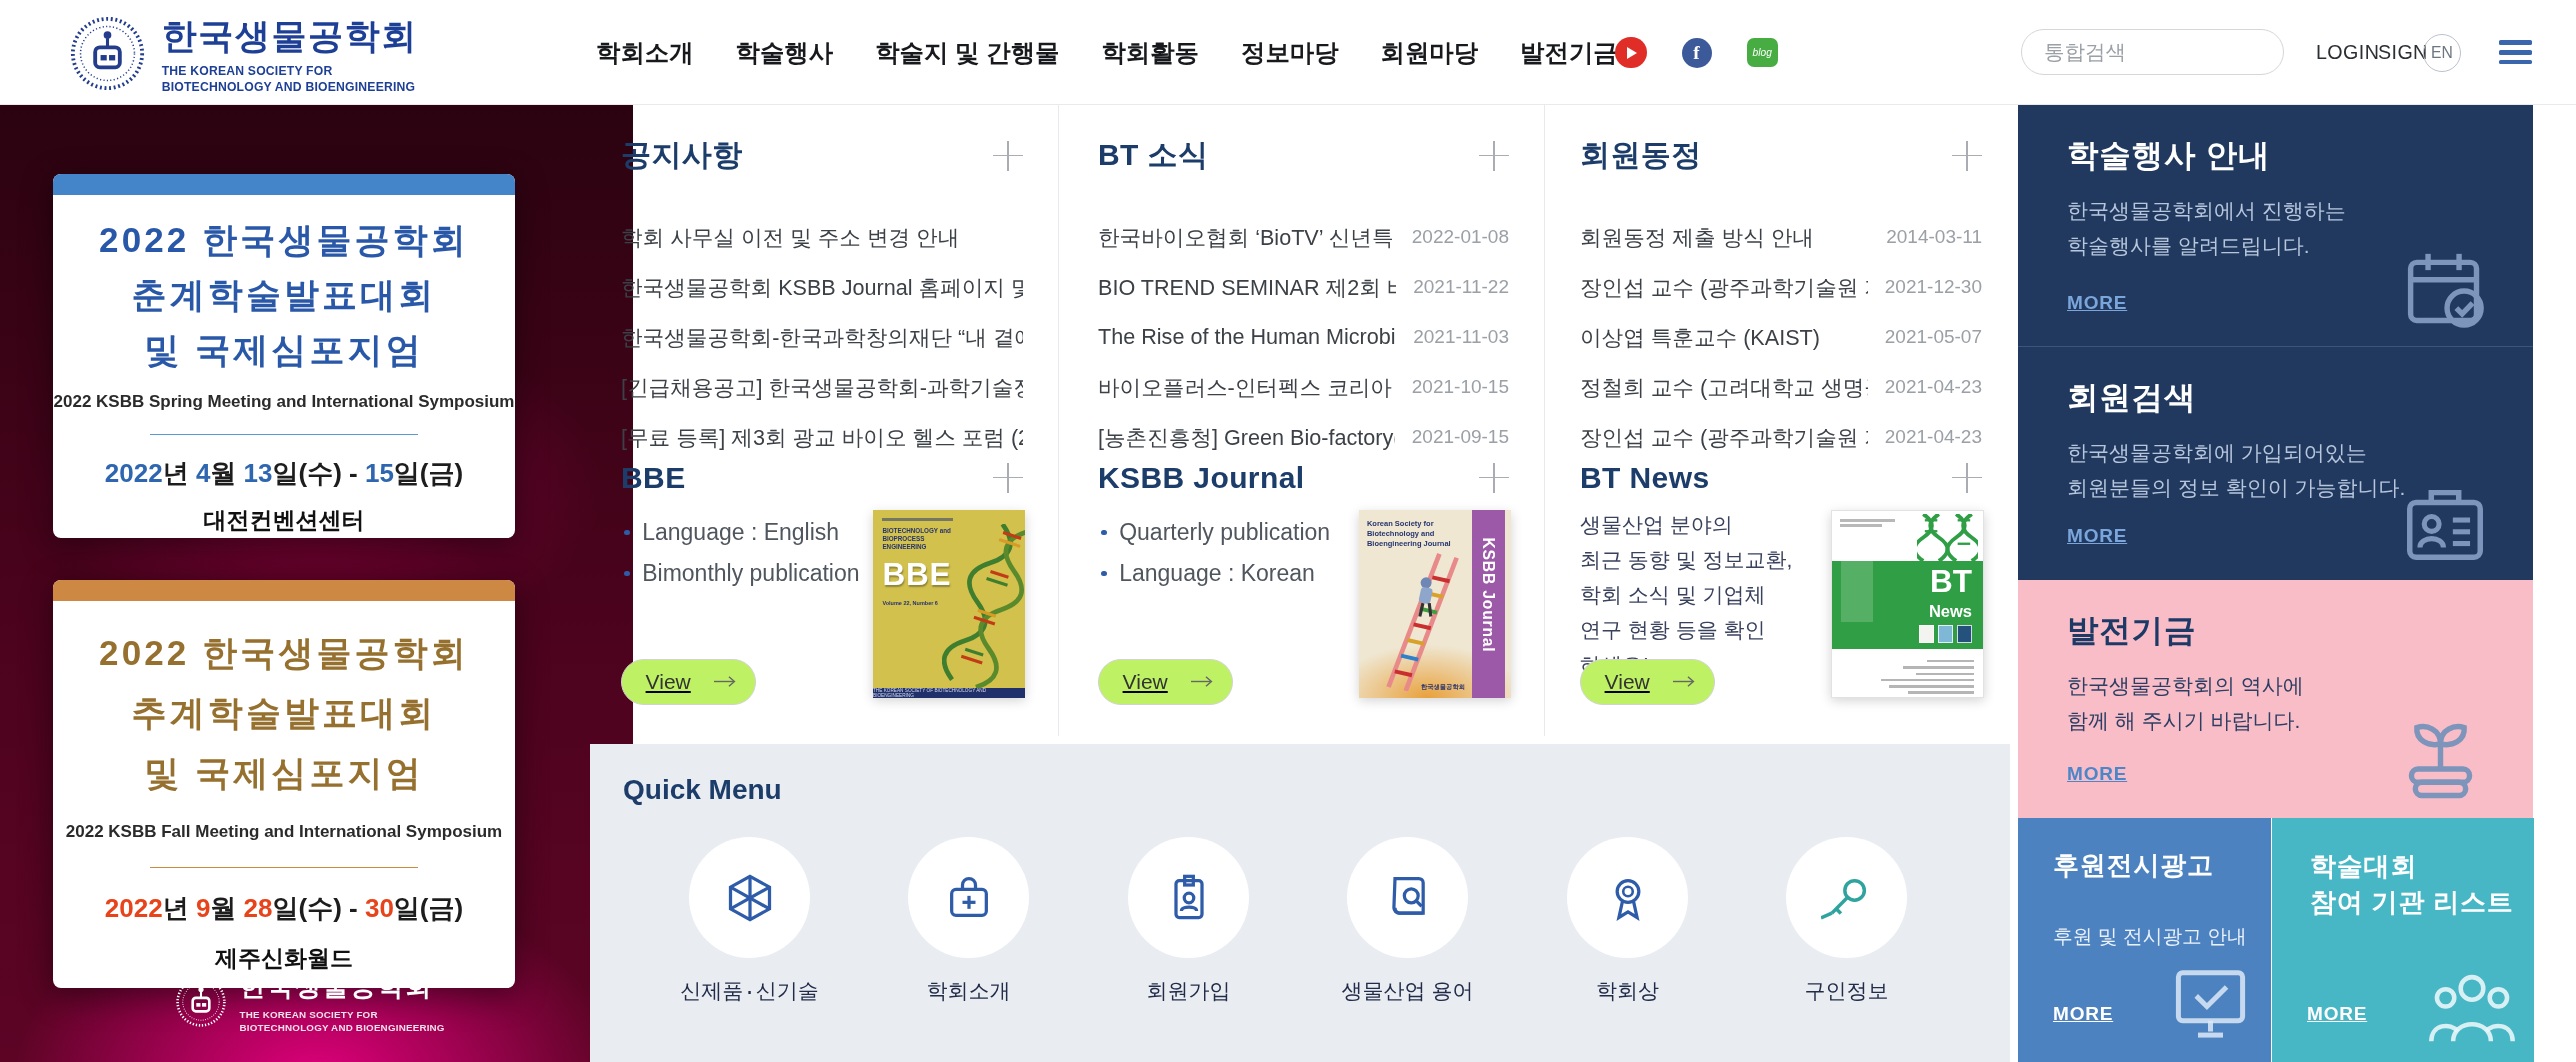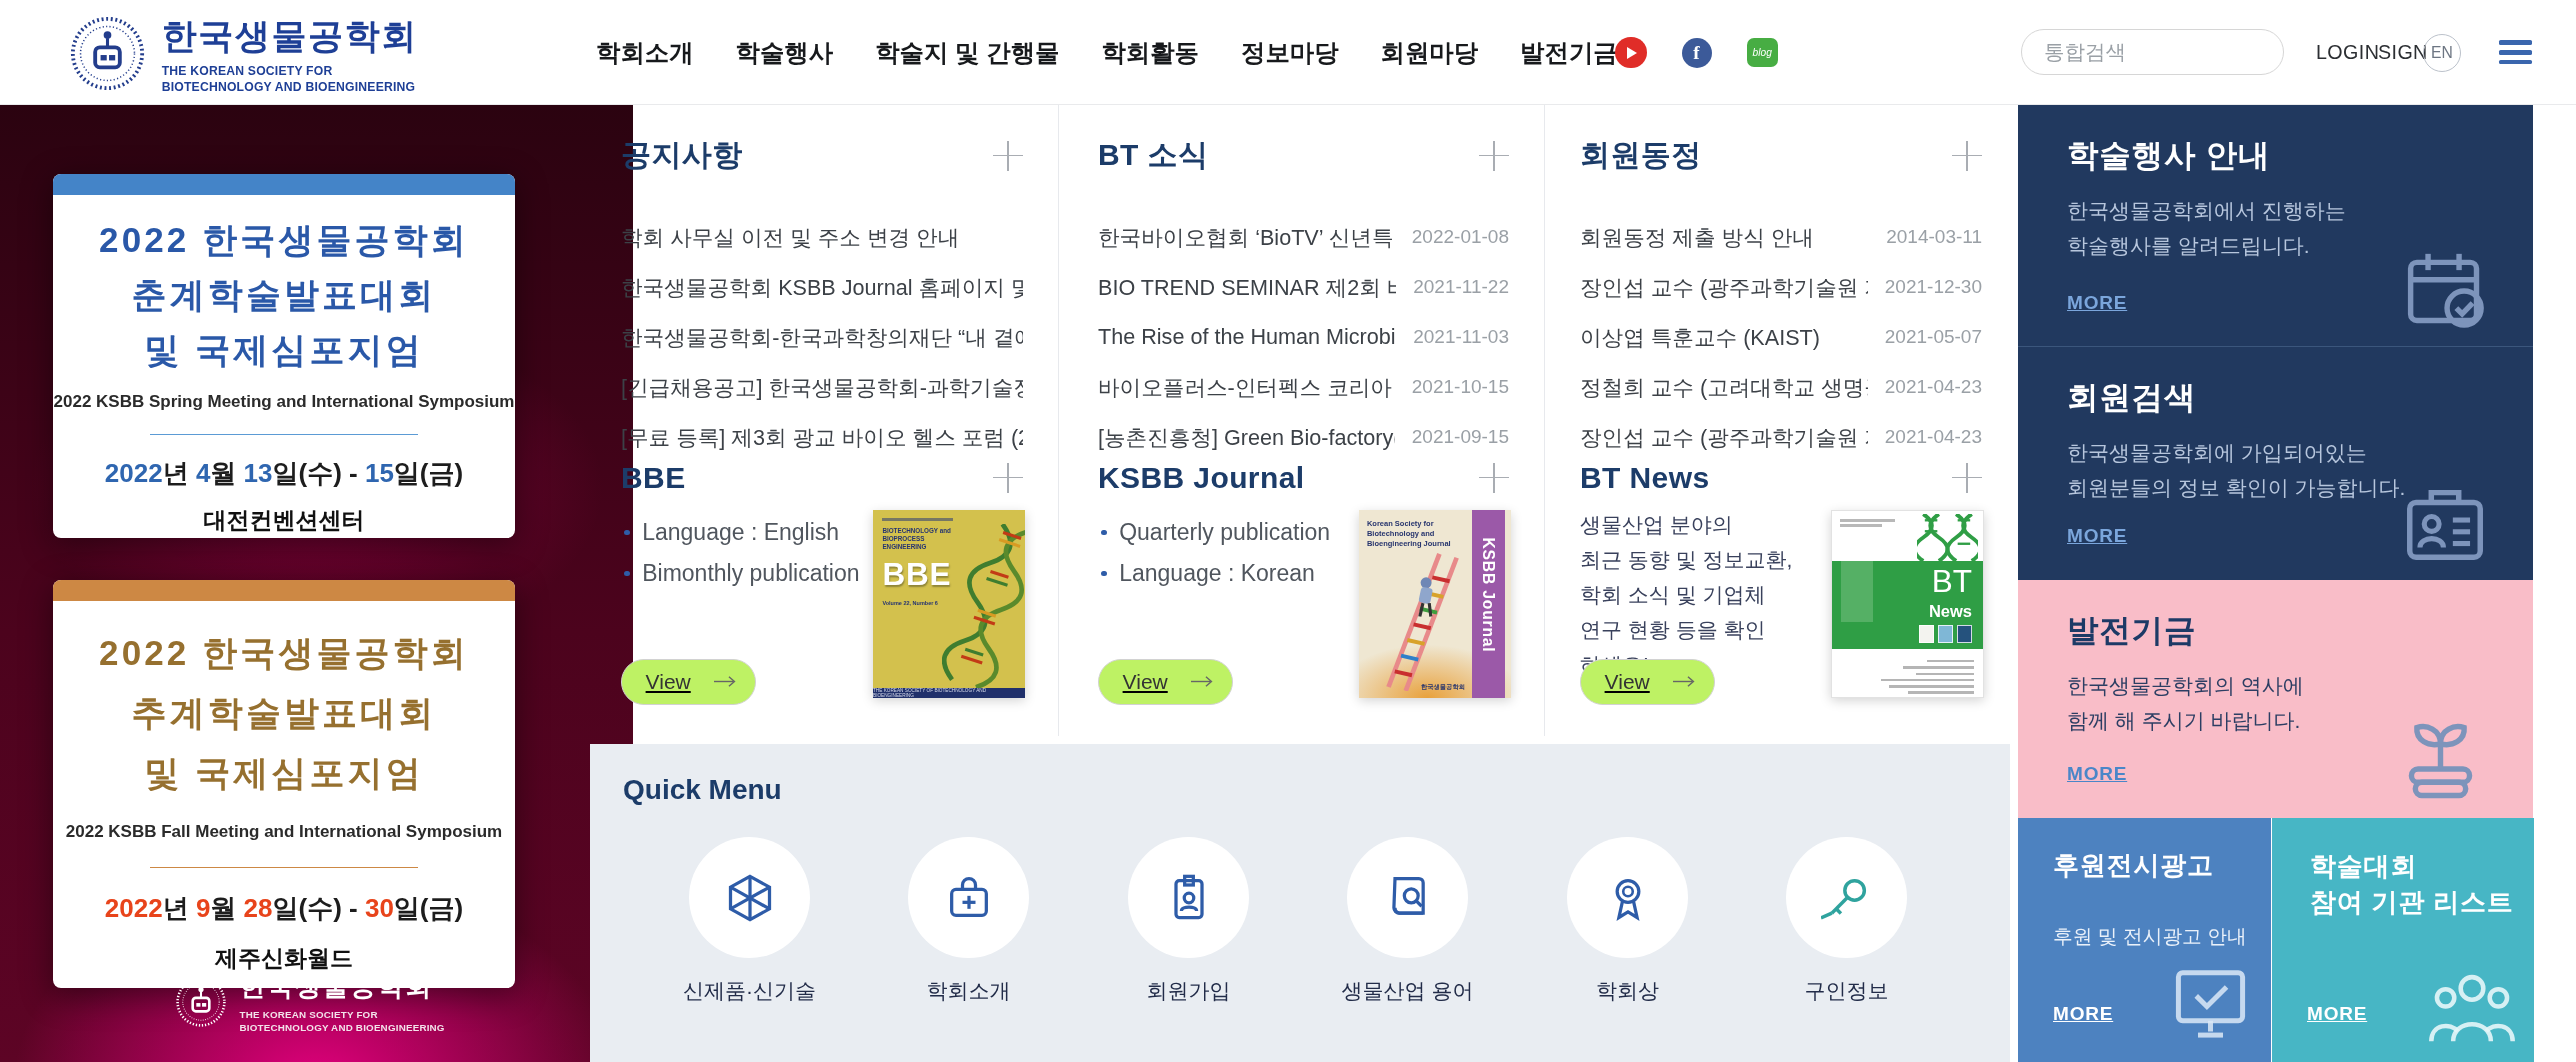--- a/index.html
+++ b/index.html
@@ -100,36 +100,36 @@
   .cov-ksbb .jt { position:absolute; left:7.9px; top:9.4px; width:87px; font-size:7.5px; font-weight:bold; color:#27356e; line-height:1.3; }
   .cov-ksbb .strip { position:absolute; right:6.3px; top:0; bottom:0; width:33px; background:#9b59a8; }
   .cov-ksbb .strip span { position:absolute; top:76px; left:50%; transform:translateX(-50%) rotate(90deg); transform-origin:center; white-space:nowrap; color:#fff; font-size:15.7px; font-weight:bold; letter-spacing:0.8px; }
   .cov-ksbb .pub-kr { position:absolute; right:46px; bottom:6.3px; font-size:6.3px; font-weight:bold; color:#27356e; }
   
   .cov-bt { background:#fff; border:0.8px solid #e2e2e2; }
   .cov-bt .micro { position:absolute; left:7.9px; top:7.9px; width:55px; height:2.8px; background:#9a9a9a; opacity:.7; }
   .cov-bt .micro.m2 { top:13.4px; width:42px; }
   .cov-bt .band { position:absolute; left:0; right:0; top:50px; height:88px; background:#2f9e45; }
   .cov-bt .band .lite { position:absolute; left:9.4px; top:0; width:31.5px; height:61px; background:#55b065; }
-  .cov-bt .band .bt { position:absolute; right:11px; top:4.7px; font-size:31.5px; font-weight:normal; color:#fff; line-height:1;margin-left:27px; }
+  .cov-bt .band .bt { position:absolute; right:11px; top:4.7px; font-size:31.5px; font-weight:bold; color:#fff; line-height:1;margin-left:27px; }
   .cov-bt .band .news { position:absolute; right:11px; top:41px; font-size:16.5px; font-weight:bold; color:#fff; }
   .cov-bt .thumbs { position:absolute; right:11px; bottom:6.3px; display:flex; gap:3.9px; }
   .cov-bt .thumbs div { width:15px; height:18px; border:0.8px solid rgba(255,255,255,.8); }
   .cov-bt .t1 { background:#f3f3ef; } .cov-bt .t2 { background:#7fb7d6; } .cov-bt .t3 { background:#25527d; }
   .cov-bt .flines { position:absolute; right:9.4px; top:149px; width:94px; }
   .cov-bt .flines div { height:2.4px; background:#b5b5b5; margin-bottom:3.9px; margin-left:auto; }
   .cov-bt svg.helix { position:absolute; right:4.7px; top:3.1px; }
 
   
   .quick { position:absolute; left:590px; top:744px; width:1420px; height:319px; background:#e9edf2; }
   .quick h2 { position:absolute; left:33px; top:30px; font-size:28px; font-weight:bold; color:#1c3c69; }
   .qm-item { position:absolute; top:93px; width:173px; margin-left:-87px; text-align:center; cursor:pointer; }
   .qm-circle { width:121px; height:121px; border-radius:50%; background:#fff; margin:0 auto; display:flex; align-items:center; justify-content:center; }
   .qm-label { margin-top:19px; font-size:21px; color:#222c49; white-space:nowrap; }
-  .qm1{left:160px;} .qm2{left:379px;} .qm3{left:599px;} .qm4{left:818px;} .qm5{left:1038px;} .qm6{left:1257px;}
+  .qm1{left:160px;font-family:Liberation Mono, monospace;} .qm2{left:379px;} .qm3{left:599px;} .qm4{left:818px;} .qm5{left:1038px;} .qm6{left:1257px;}
 
   
   .panel { position:absolute; left:2018px; width:515px; overflow:hidden; }
   .pnl-navy { background:#21395f; }
   .sp1 { top:105px; height:242px; }
   .sp2 { top:346px; height:234px; border-top:0.8px solid rgba(130,160,200,.28); }
   .sp3 { top:580px; height:238px; background:#f9bdc8; }
   .sp4 { top:818px; height:245px; width:253px; background:#4d82c0; }
   .sp5 { top:818px; left:2272px; height:245px; width:262px; background:#47b6c5; }
   .panel .ttl { position:absolute; left:49px; top:30px; font-size:31.5px; font-weight:bold; color:#fff; letter-spacing:0.8px; }

